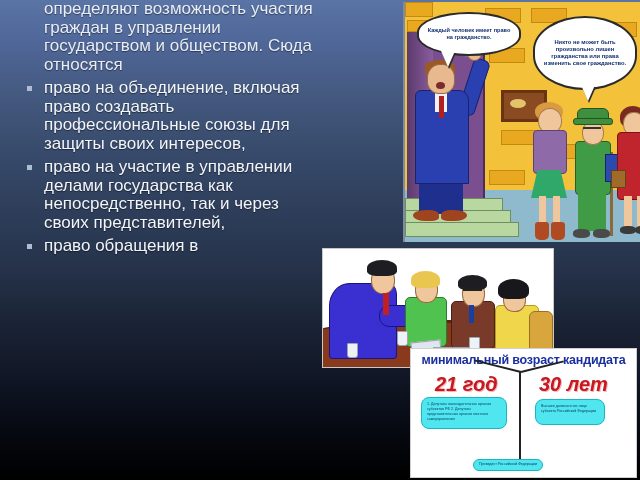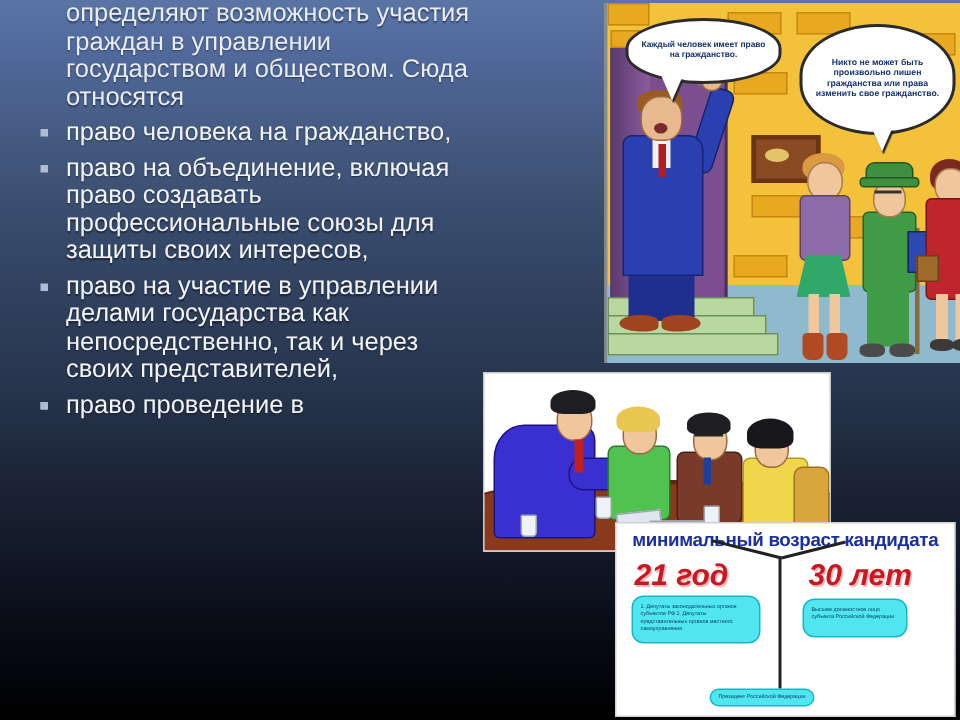--- a/index.html
+++ b/index.html
@@ -243,21 +243,21 @@
     text-align: center;
     color: #1a2fa0; font-weight: bold; font-size: 12.5px;
     letter-spacing: -0.2px;
   }
   .ac-age {
     position: absolute;
     color: #c81820; font-weight: bold; font-style: italic;
     font-size: 20px;
     text-shadow: 1px 1px 0 #f2b8bb;
   }
-  #ac-age-21 { left: 12px;  top: 24px; }
+  #ac-age-21 { left: 24px;  top: 24px; }
   #ac-age-30 { left: 128px; top: 24px; }
   #ac-age-35 { left: 62px;  top: 86px; }
   .ac-box {
     position: absolute;
     background: #4fe6f0;
     border: 1px solid #17b6c4;
     border-radius: 8px;
     color: #0b3f63;
     font-size: 3.6px;
     line-height: 1.35;
@@ -290,36 +290,35 @@
 <div id="slide">
 
   <div id="text-col">
 
 
     <p id="intro-para">определяют возможность участия граждан в управлении государством и обществом. Сюда относятся</p>
 
     <ul class="bullets">
       <li>
         <span class="sq"></span>
-        <span> право человека на гражданство,</span>
       </li>
       <li>
         <span class="sq"></span>
         <span> право на объединение, включая право создавать профессиональные союзы для защиты своих интересов,</span>
       </li>
       <li>
         <span class="sq"></span>
         <span> право на участие в управлении делами государства как непосредственно, так и через своих представителей,</span>
       </li>
       <li>
         <span class="sq"></span>
       </li>
       <li>
         <span class="sq"></span>
-        <span> право проведение в</span>
+        <span> право обращения в</span>
       </li>
     </ul>
   </div>
 
   <div class="pic" id="pic-citizenship">
     <div class="wall"></div>
 
     <div class="brick" style="left:80px;  top:6px;   width:34px; height:13px;"></div>
     <div class="brick" style="left:126px; top:6px;   width:34px; height:13px;"></div>
     <div class="brick" style="left:196px; top:20px;  width:34px; height:13px;"></div>

